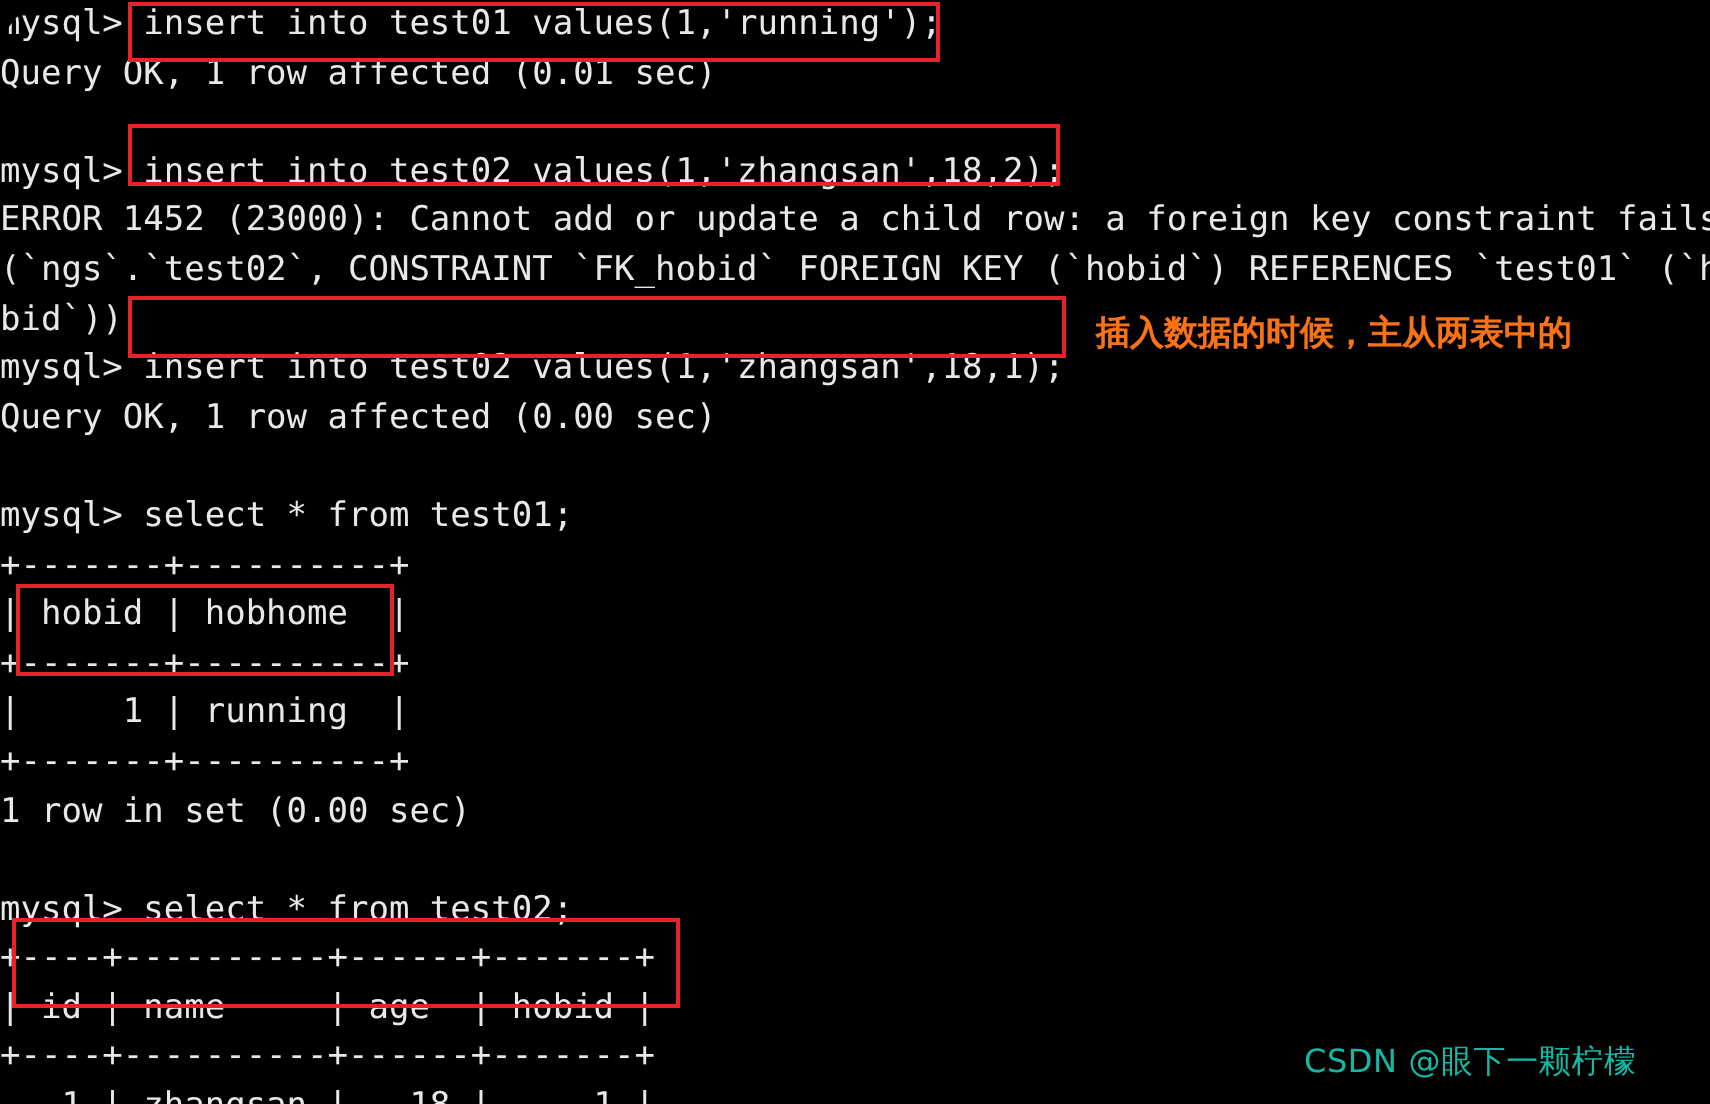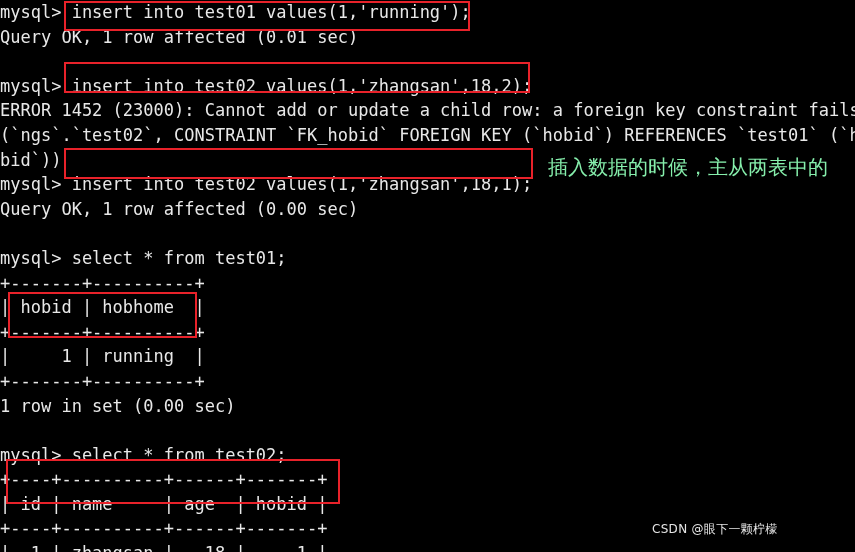--- a/index.html
+++ b/index.html
@@ -8,20 +8,21 @@
     padding: 0;
     background: #000000;
   }
   #screen {
     position: relative;
     width: 855px;
     height: 552px;
     background: #000000;
     overflow: hidden;
     font-family: "DejaVu Sans Mono", "Liberation Mono", monospace;
+    border-radius: 29px;
   }
 
   
   .term {
     position: absolute;
     left: 0;
     top: 0;
     width: 855px;
     padding: 0;
     margin: 0;
@@ -44,35 +45,35 @@
     position: absolute;
     border: 2px solid #e8222a;
     box-sizing: border-box;
     pointer-events: none;
     background: transparent;
   }
 
   
   .cn-note {
     position: absolute;
-    color: #86efac;
+    color: #f97316;
     font-family: "DejaVu Sans", "Liberation Sans", sans-serif;
-    font-size: 20px;
+    font-size: 17px;
     line-height: 25px;
     white-space: pre;
-    font-weight: 400;
+    font-weight: 700;
   }
   .cn-note .cn-ln { display: block; }
 
   
   .watermark {
     position: absolute;
-    color: #e5e5e5;
+    color: #14b8a6;
     font-family: "DejaVu Sans", "Liberation Sans", sans-serif;
-    font-size: 12px;
+    font-size: 16px;
     white-space: pre;
     letter-spacing: 0.3px;
   }
 </style>
 </head>
 <body>
 
 <div id="screen">
 
   <pre class="term"><span class="ln">mysql&gt; insert into test01 values(1,'running');</span><span class="ln">Query OK, 1 row affected (0.01 sec)</span><span class="ln"></span><span class="ln">mysql&gt; insert into test02 values(1,'zhangsan',18,2);</span><span class="ln">ERROR 1452 (23000): Cannot add or update a child row: a foreign key constraint fails</span><span class="ln">(`ngs`.`test02`, CONSTRAINT `FK_hobid` FOREIGN KEY (`hobid`) REFERENCES `test01` (`ho</span><span class="ln">bid`))</span><span class="ln">mysql&gt; insert into test02 values(1,'zhangsan',18,1);</span><span class="ln">Query OK, 1 row affected (0.00 sec)</span><span class="ln"></span><span class="ln">mysql&gt; select * from test01;</span><span class="ln">+-------+----------+</span><span class="ln">| hobid | hobhome  |</span><span class="ln">+-------+----------+</span><span class="ln">|     1 | running  |</span><span class="ln">+-------+----------+</span><span class="ln">1 row in set (0.00 sec)</span><span class="ln"></span><span class="ln">mysql&gt; select * from test02;</span><span class="ln">+----+----------+------+-------+</span><span class="ln">| id | name     | age  | hobid |</span><span class="ln">+----+----------+------+-------+</span><span class="ln">|  1 | zhangsan |   18 |     1 |</span></pre>

